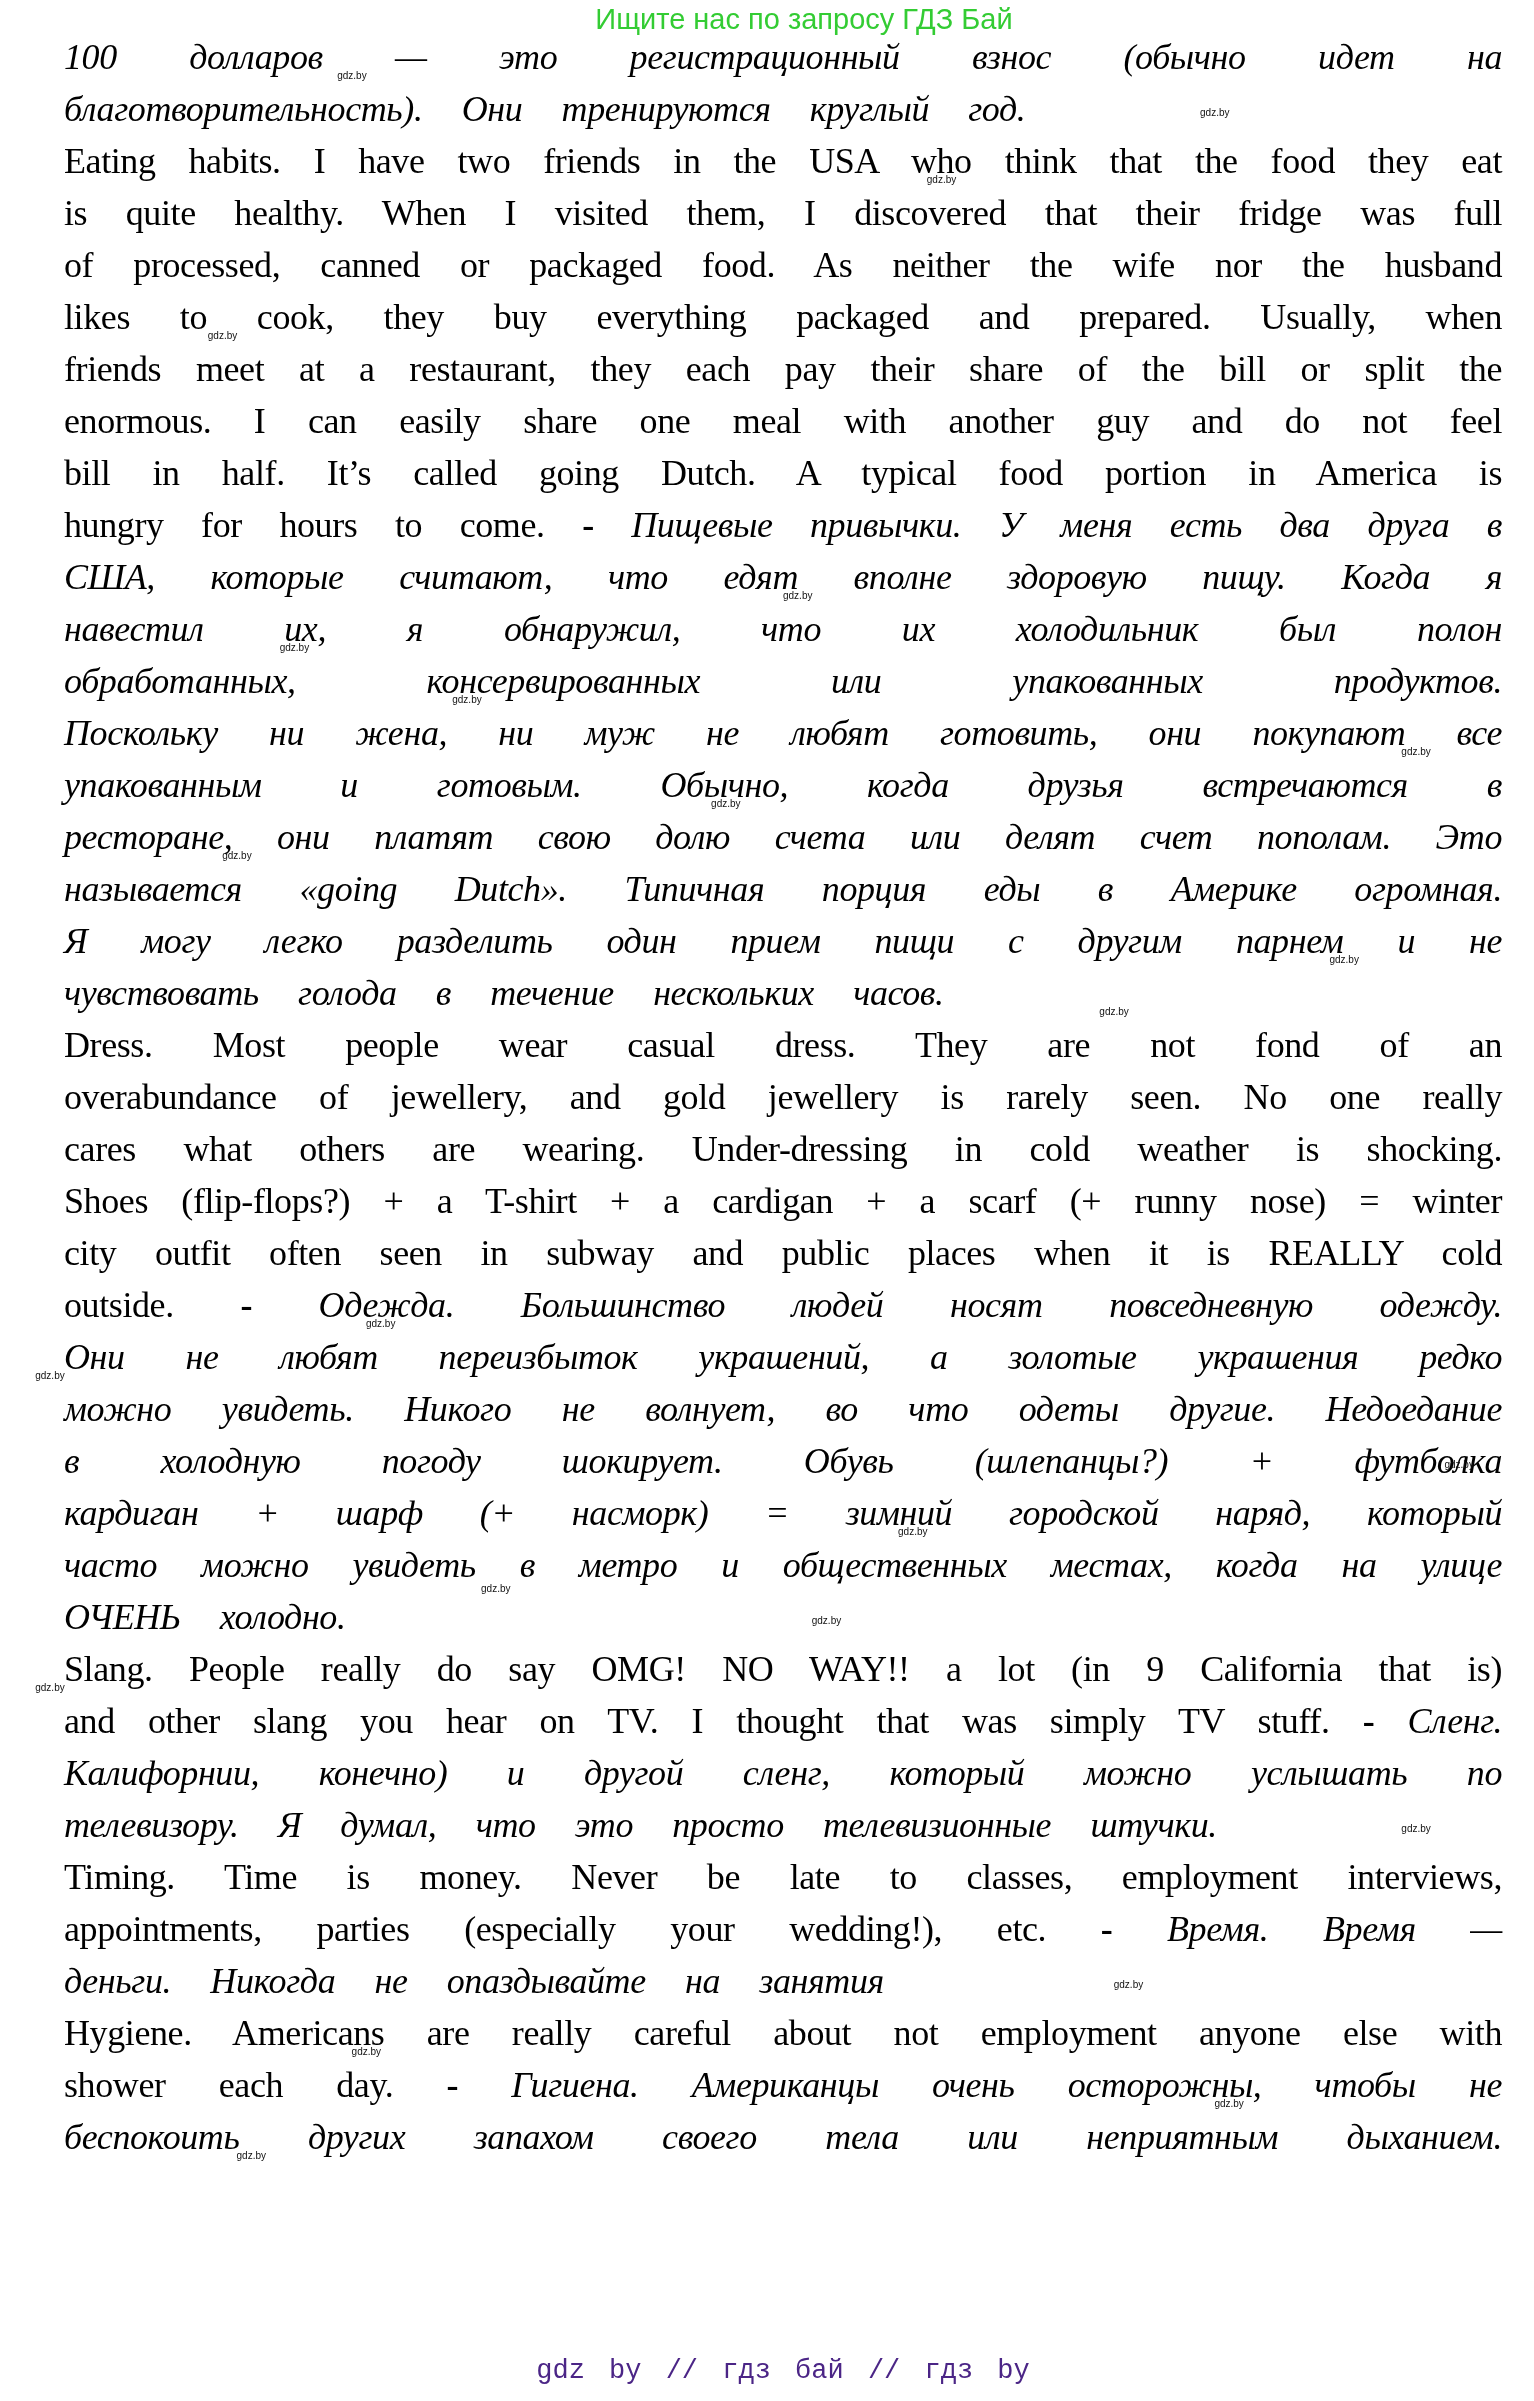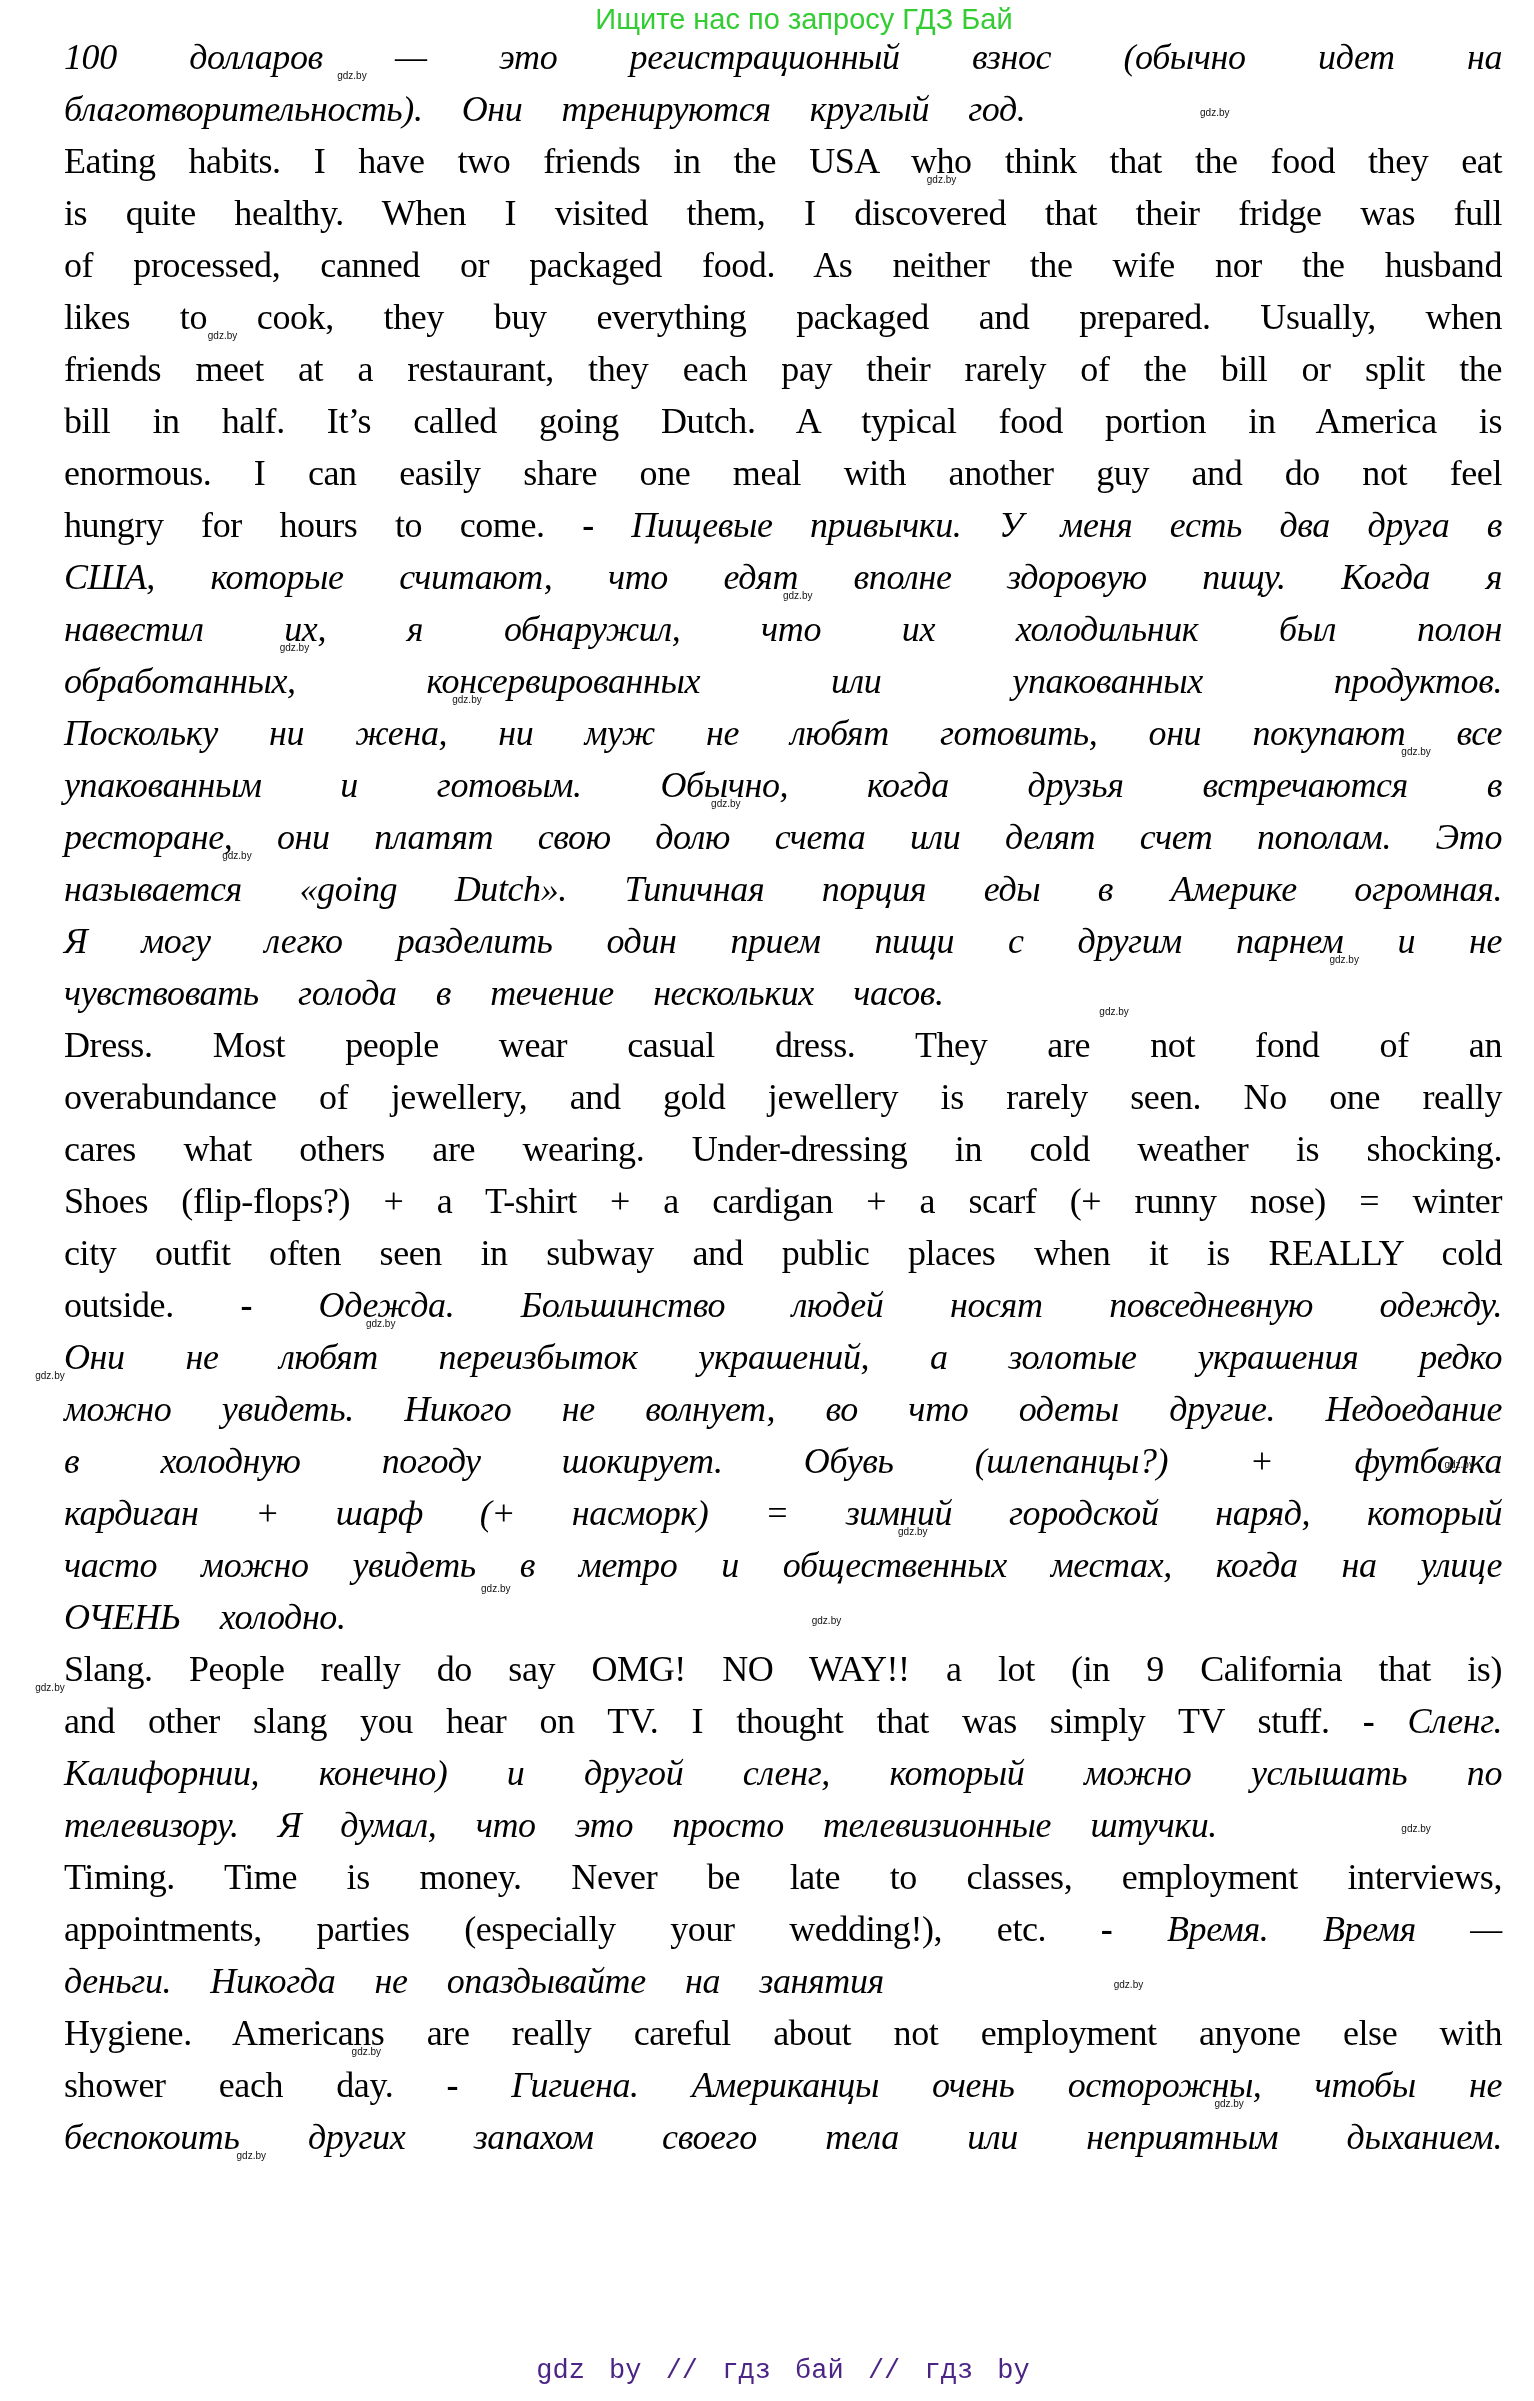--- a/index.html
+++ b/index.html
@@ -28,23 +28,23 @@
 
 <div class="page">
   <div class="promo" style="color: rgb(51, 204, 51); margin-left: 37px;">Ищите нас по запросу ГДЗ Бай</div>
   <div class="text" style="color: rgb(0, 0, 0);">
       <div class="line"><span class="it">100 долларов — это регистрационный взнос (обычно идет на</span><span class="wm below" style="left: 19%;">gdz.by</span></div>
       <div class="line end"><span class="it">благотворительность). Они тренируются круглый год.</span><span class="wm base" style="left: 79%;">gdz.by</span></div>
       <div class="line"><span class="rm">Eating habits. I have two friends in the USA who think that the food they eat</span><span class="wm below" style="left: 60%;">gdz.by</span></div>
       <div class="line"><span class="rm">is quite healthy. When I visited them, I discovered that their fridge was full</span></div>
       <div class="line"><span class="rm">of processed, canned or packaged food. As neither the wife nor the husband</span></div>
       <div class="line"><span class="rm">likes to cook, they buy everything packaged and prepared. Usually, when</span><span class="wm below" style="left: 10%;">gdz.by</span></div>
-      <div class="line"><span class="rm">friends meet at a restaurant, they each pay their rarely of the bill or split the</span></div>
+      <div class="line"><span class="rm">friends meet at a restaurant, they each pay their share of the bill or split the</span></div>
+      <div class="line"><span class="rm">enormous. I can easily share one meal with another guy and do not feel</span></div>
       <div class="line"><span class="rm">bill in half. It’s called going Dutch. A typical food portion in America is</span></div>
-      <div class="line"><span class="rm">enormous. I can easily share one meal with another guy and do not feel</span></div>
       <div class="line"><span class="rm">hungry for hours to come. </span><span class="dash">-</span><span class="it"> Пищевые привычки. У меня есть два друга в</span></div>
       <div class="line"><span class="it">США, которые считают, что едят вполне здоровую пищу. Когда я</span><span class="wm below" style="left: 50%;">gdz.by</span></div>
       <div class="line"><span class="it">навестил их, я обнаружил, что их холодильник был полон</span><span class="wm below" style="left: 15%;">gdz.by</span></div>
       <div class="line"><span class="it">обработанных, консервированных или упакованных продуктов.</span><span class="wm below" style="left: 27%;">gdz.by</span></div>
       <div class="line"><span class="it">Поскольку ни жена, ни муж не любят готовить, они покупают все</span><span class="wm below" style="left: 93%;">gdz.by</span></div>
       <div class="line"><span class="it">упакованным и готовым. Обычно, когда друзья встречаются в</span><span class="wm below" style="left: 45%;">gdz.by</span></div>
       <div class="line"><span class="it">ресторане, они платят свою долю счета или делят счет пополам. Это</span><span class="wm below" style="left: 11%;">gdz.by</span></div>
       <div class="line"><span class="it">называется «going Dutch». Типичная порция еды в Америке огромная.</span></div>
       <div class="line"><span class="it">Я могу легко разделить один прием пищи с другим парнем и не</span><span class="wm below" style="left: 88%;">gdz.by</span></div>
       <div class="line end"><span class="it">чувствовать голода в течение нескольких часов.</span><span class="wm below" style="left: 72%;">gdz.by</span></div>

